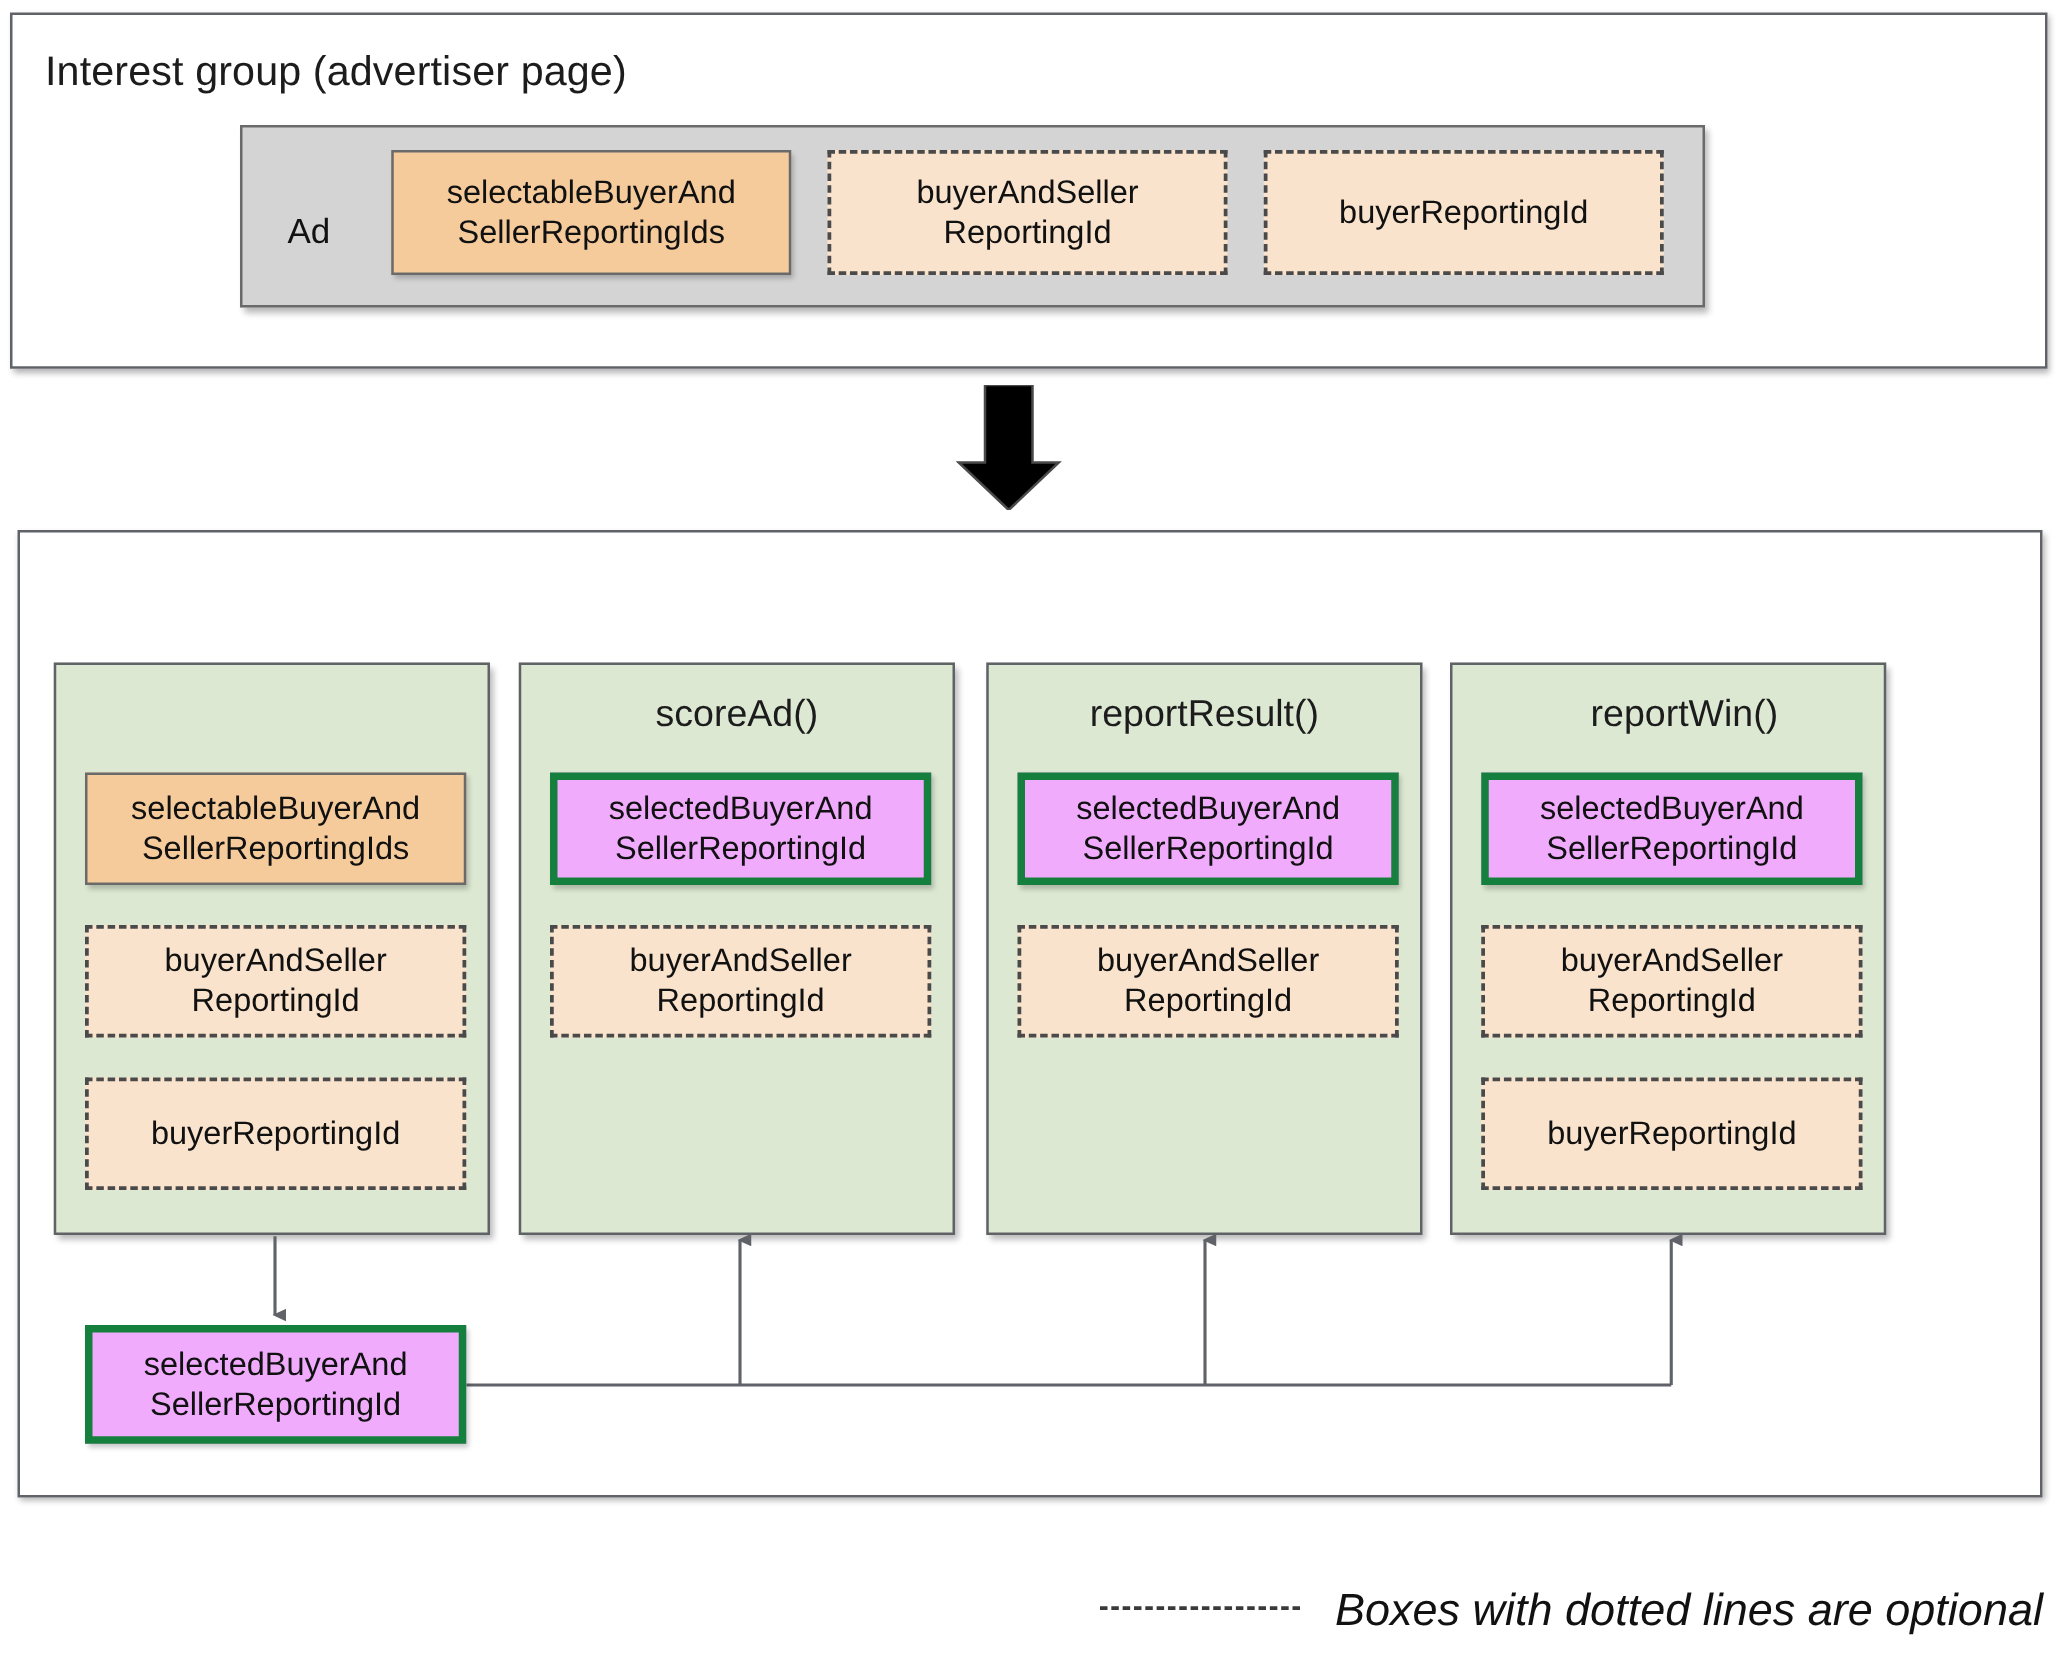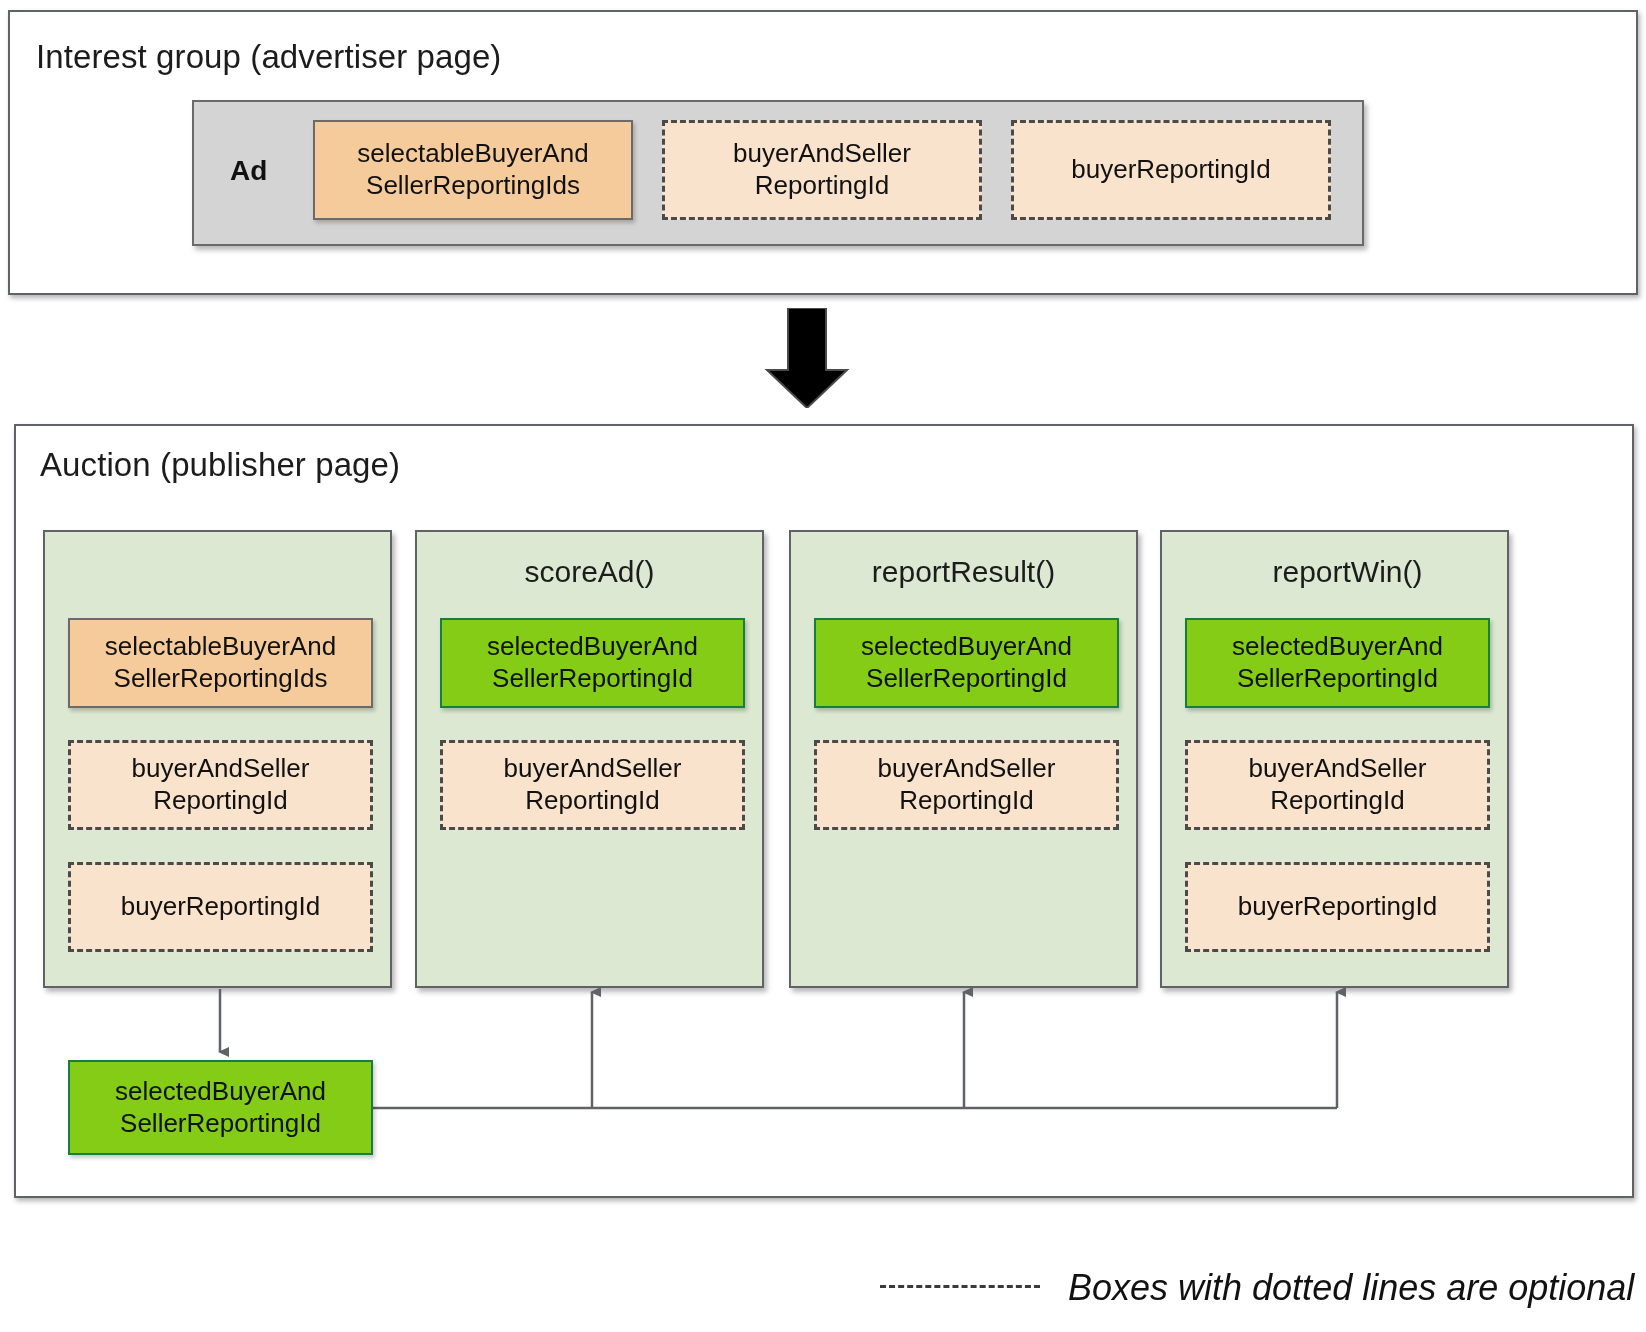--- a/index.html
+++ b/index.html
@@ -49,23 +49,23 @@
     width: 1172px;
     height: 146px;
     background: #d4d4d4;
     border: 2px solid #6a6a6a;
     box-sizing: border-box;
     box-shadow: 3px 4px 5px rgba(0,0,0,0.28);
   }
   #ad-label {
     position: absolute;
     left: 230px;
-    top: 155px;
+    top: 169px;
     font-size: 28px;
-    font-weight: bold;
+    font-weight: normal;
     color: #111111;
   }
 
   
   .idbox {
     position: absolute;
     box-sizing: border-box;
     display: flex;
     align-items: center;
     justify-content: center;
@@ -76,22 +76,22 @@
     padding: 2px 6px;
   }
   .idbox .txt { display: block; }
 
   .solid-light {               
     background: #f5cb9c;
     border: 2px solid #6a6a6a;
     box-shadow: 2px 3px 4px rgba(0,0,0,0.22);
   }
   .solid-dark {                
-    background: #84cc16;
-    border: 2px solid #15803d;
+    background: #f0abfc;
+    border: 6px solid #15803d;
     box-shadow: 2px 3px 4px rgba(0,0,0,0.22);
   }
   .dashed-peach {              
     background: #f9e3cc;
     border: 3px dashed #4a4a4a;
   }
 
   
   #ad-selectable      { left: 313px;  top: 120px; width: 320px; height: 100px; }
   #ad-buyerandseller  { left: 662px;  top: 120px; width: 320px; height: 100px; }
@@ -217,21 +217,20 @@
       <span>buyerReportingId</span>
     </span>
   </div>
 
   <svg id="flow-arrow" viewBox="0 0 100 100">
     <polygon points="31,0 69,0 69,62 90,62 50,100 10,62 31,62" fill="#000000" stroke="#4a4a4a" stroke-width="2"></polygon>
   </svg>
 
   <div class="section-frame" id="auction-section"></div>
 
-  <div class="section-title" id="auction-title">Auction (publisher page)</div>
 
   <div class="func-col" id="col-generatebid"></div>
   <div class="func-col" id="col-scoread"></div>
   <div class="func-col" id="col-reportresult"></div>
   <div class="func-col" id="col-reportwin"></div>
 
   <div class="func-title" id="title-scoread">scoreAd()</div>
   <div class="func-title" id="title-reportresult">reportResult()</div>
   <div class="func-title" id="title-reportwin">reportWin()</div>
 

